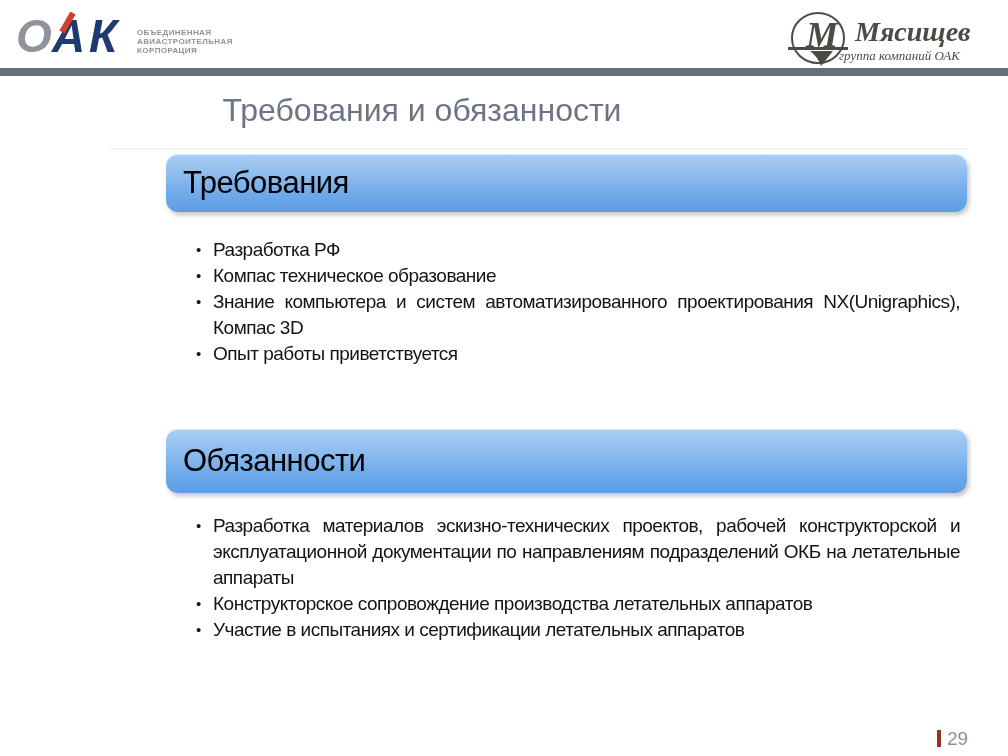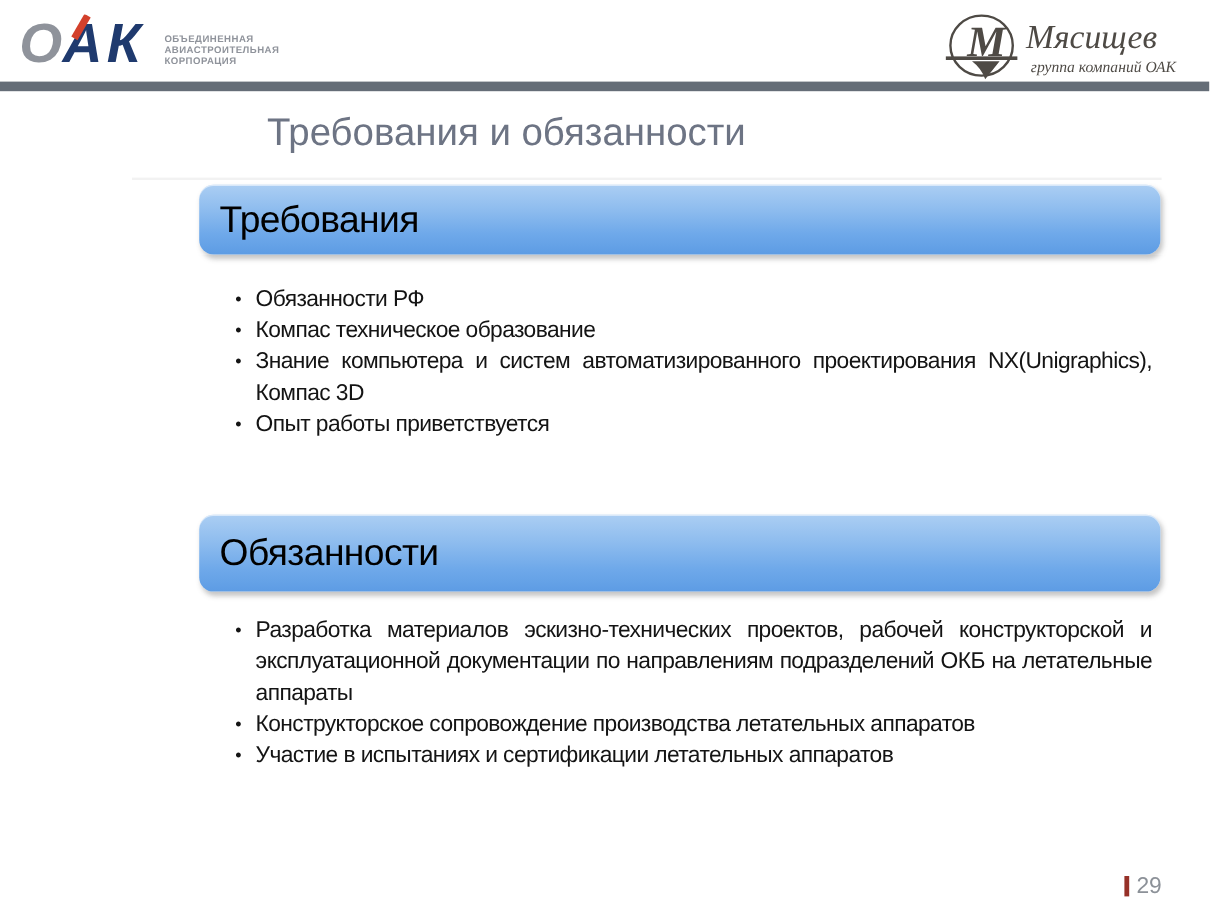--- a/index.html
+++ b/index.html
@@ -16,25 +16,25 @@
   .oak-logo { position: absolute; left: 16px; top: 12px; }
   .oak-caption {
     position: absolute; left: 137px; top: 28px;
     font-size: 8px; line-height: 9px; font-weight: bold;
     letter-spacing: 0.4px; color: #8f939b;
   }
   .mya-emblem { position: absolute; left: 788px; top: 10px; }
   .mya-name {
     position: absolute; left: 855px; top: 16px;
     font-family: "Liberation Serif", "DejaVu Serif", serif;
-    font-weight: normal; font-style: italic;
+    font-weight: bold; font-style: italic;
     font-size: 28px; color: #4e4a45;
   }
   .mya-caption {
-    position: absolute; left: 859px; top: 48px;
+    position: absolute; left: 839px; top: 48px;
     font-family: "Liberation Serif", "DejaVu Serif", serif;
     font-style: italic; font-size: 13px; color: #4e4a45;
   }
   .top-bar {
     position: absolute; left: 0; top: 68px;
     width: 1008px; height: 8px; background: #656d77;
   }
 
   
   .slide-title {
@@ -127,21 +127,21 @@
 
   <div class="top-bar"></div>
 
   <h1 class="slide-title">Требования и обязанности</h1>
   <div class="title-rule"></div>
 
   <div class="section-box box-requirements">
     <span class="heading">Требования</span>
   </div>
   <ul class="bullets list-requirements">
-    <li>Обязанности РФ</li>
+    <li>Разработка РФ</li>
     <li>Компас техническое образование</li>
     <li class="justify">Знание компьютера и систем автоматизированного проектирования NX(Unigraphics), Компас 3D</li>
     <li>Опыт работы приветствуется</li>
   </ul>
 
   <div class="section-box box-duties">
     <span class="heading">Обязанности</span>
   </div>
   <ul class="bullets list-duties">
     <li class="justify">Разработка материалов эскизно-технических проектов, рабочей конструкторской и эксплуатационной документации по направлениям подразделений ОКБ на летательные аппараты</li>

